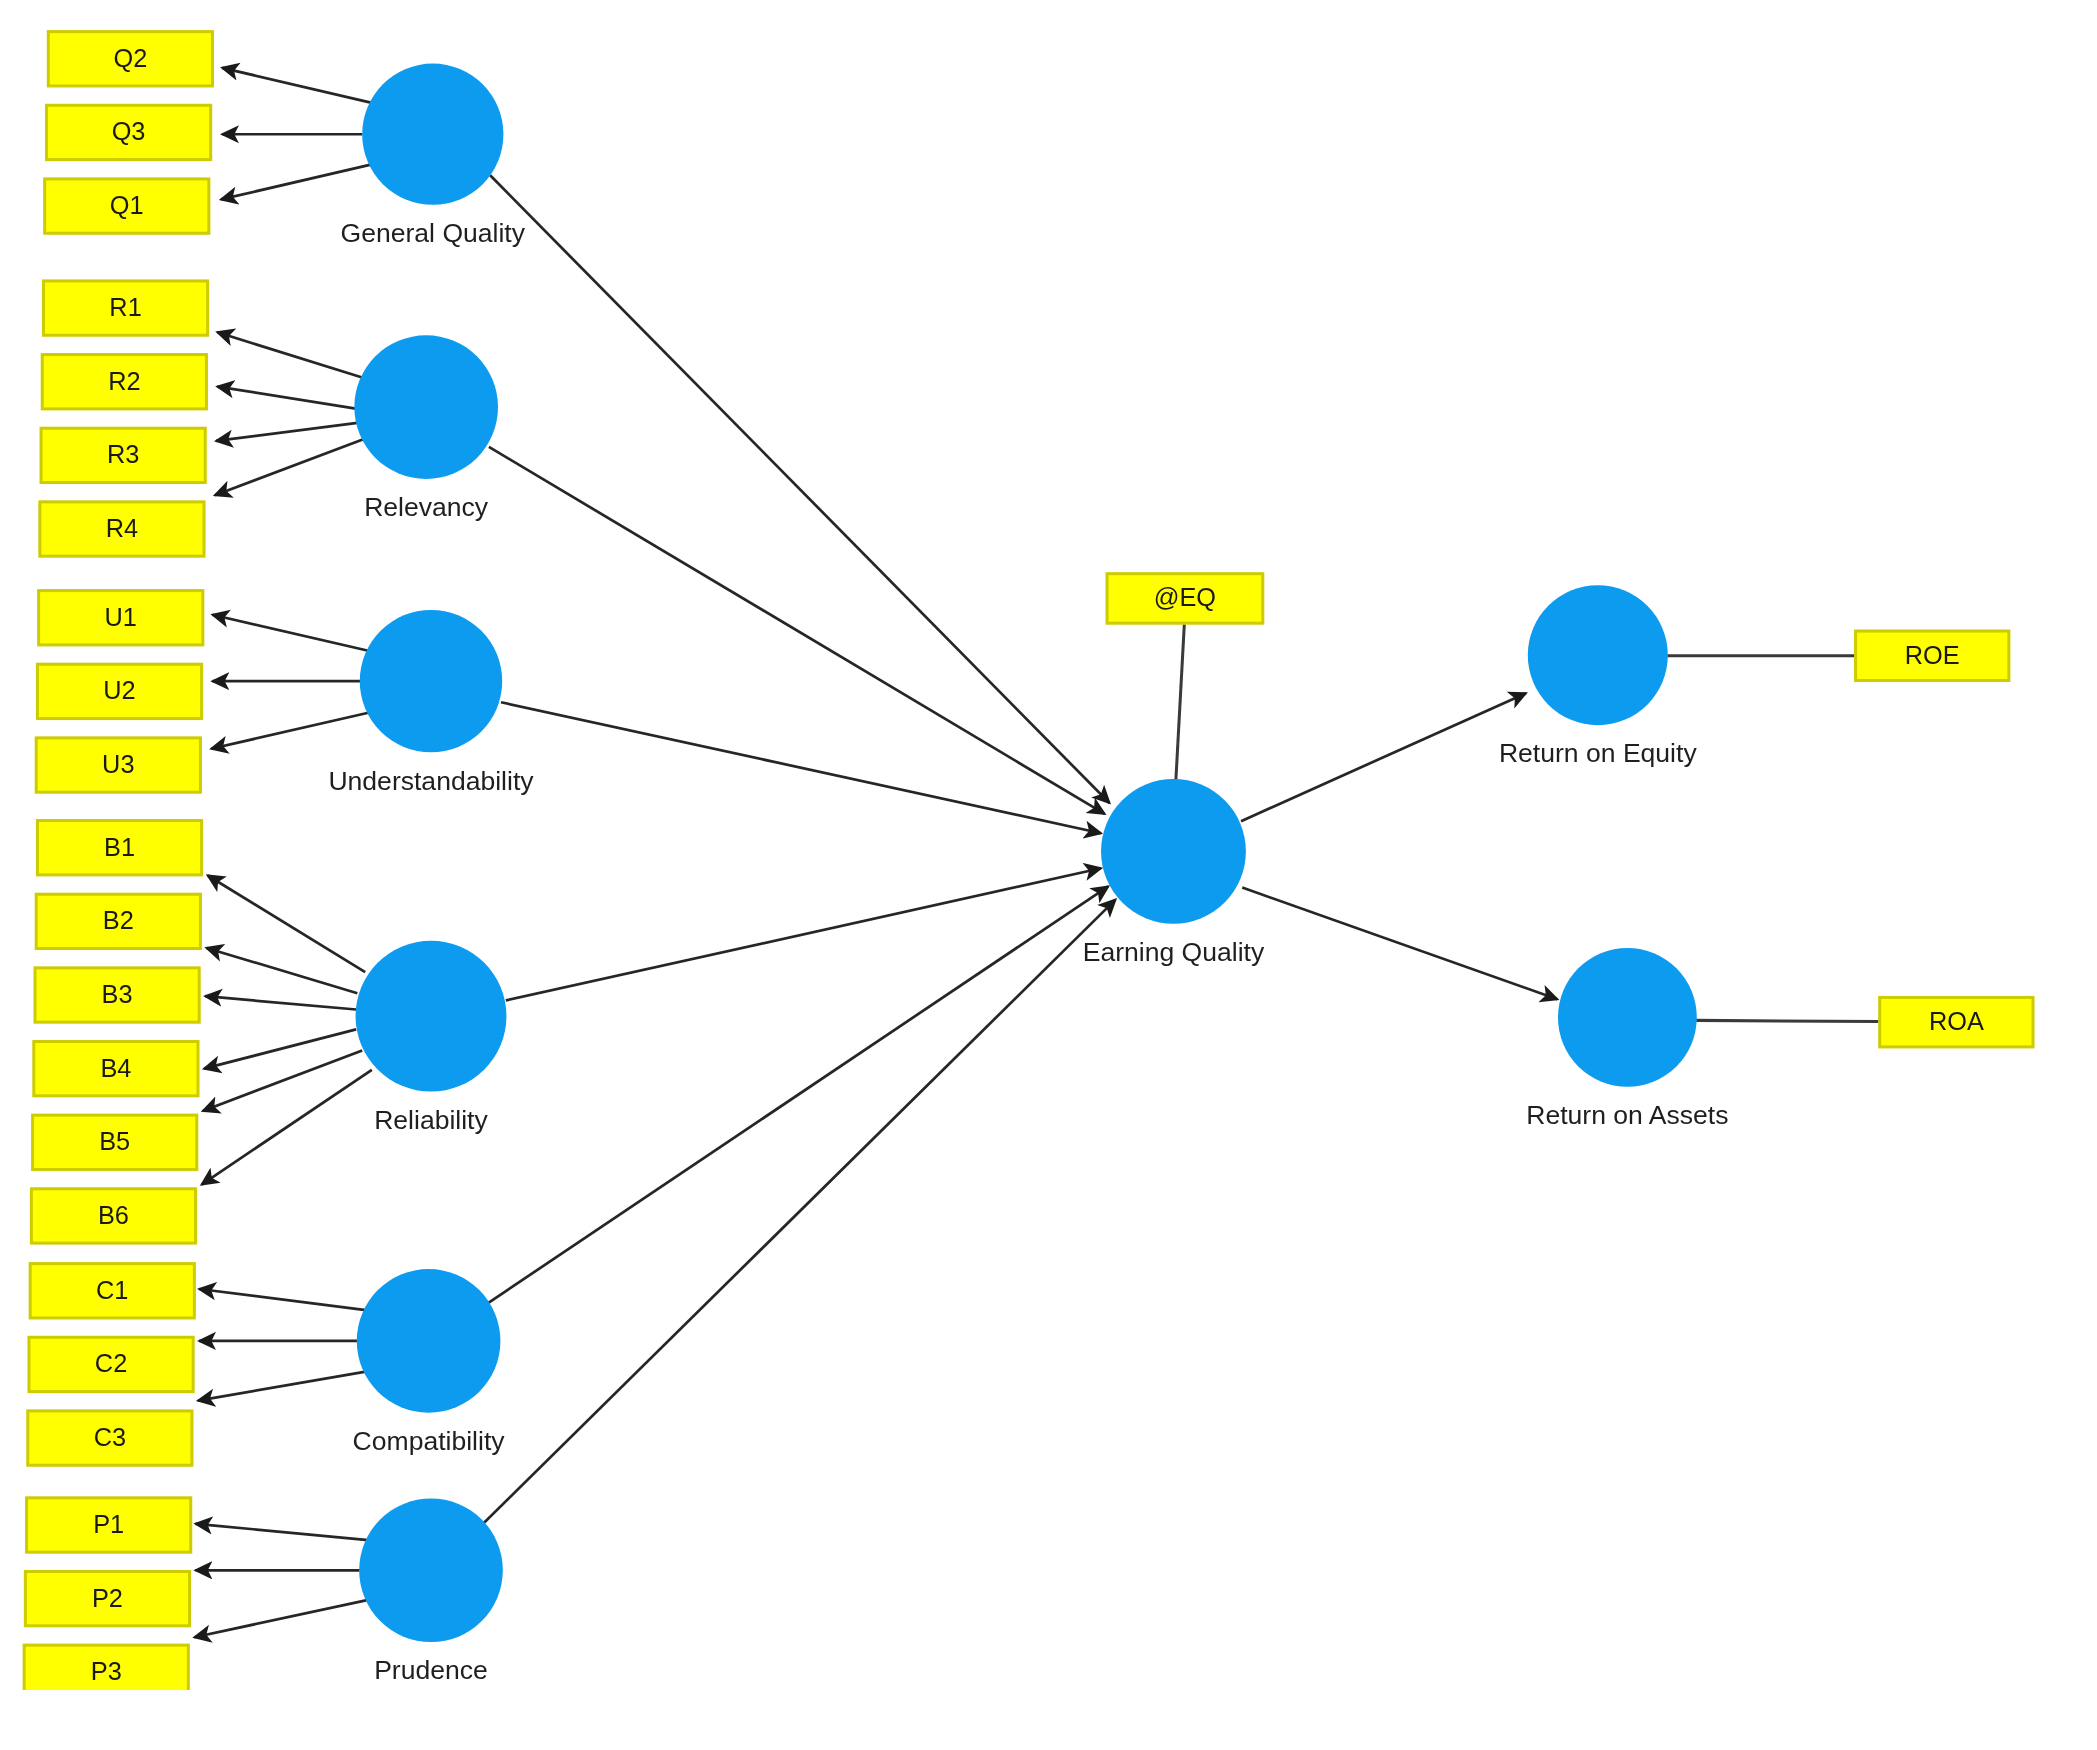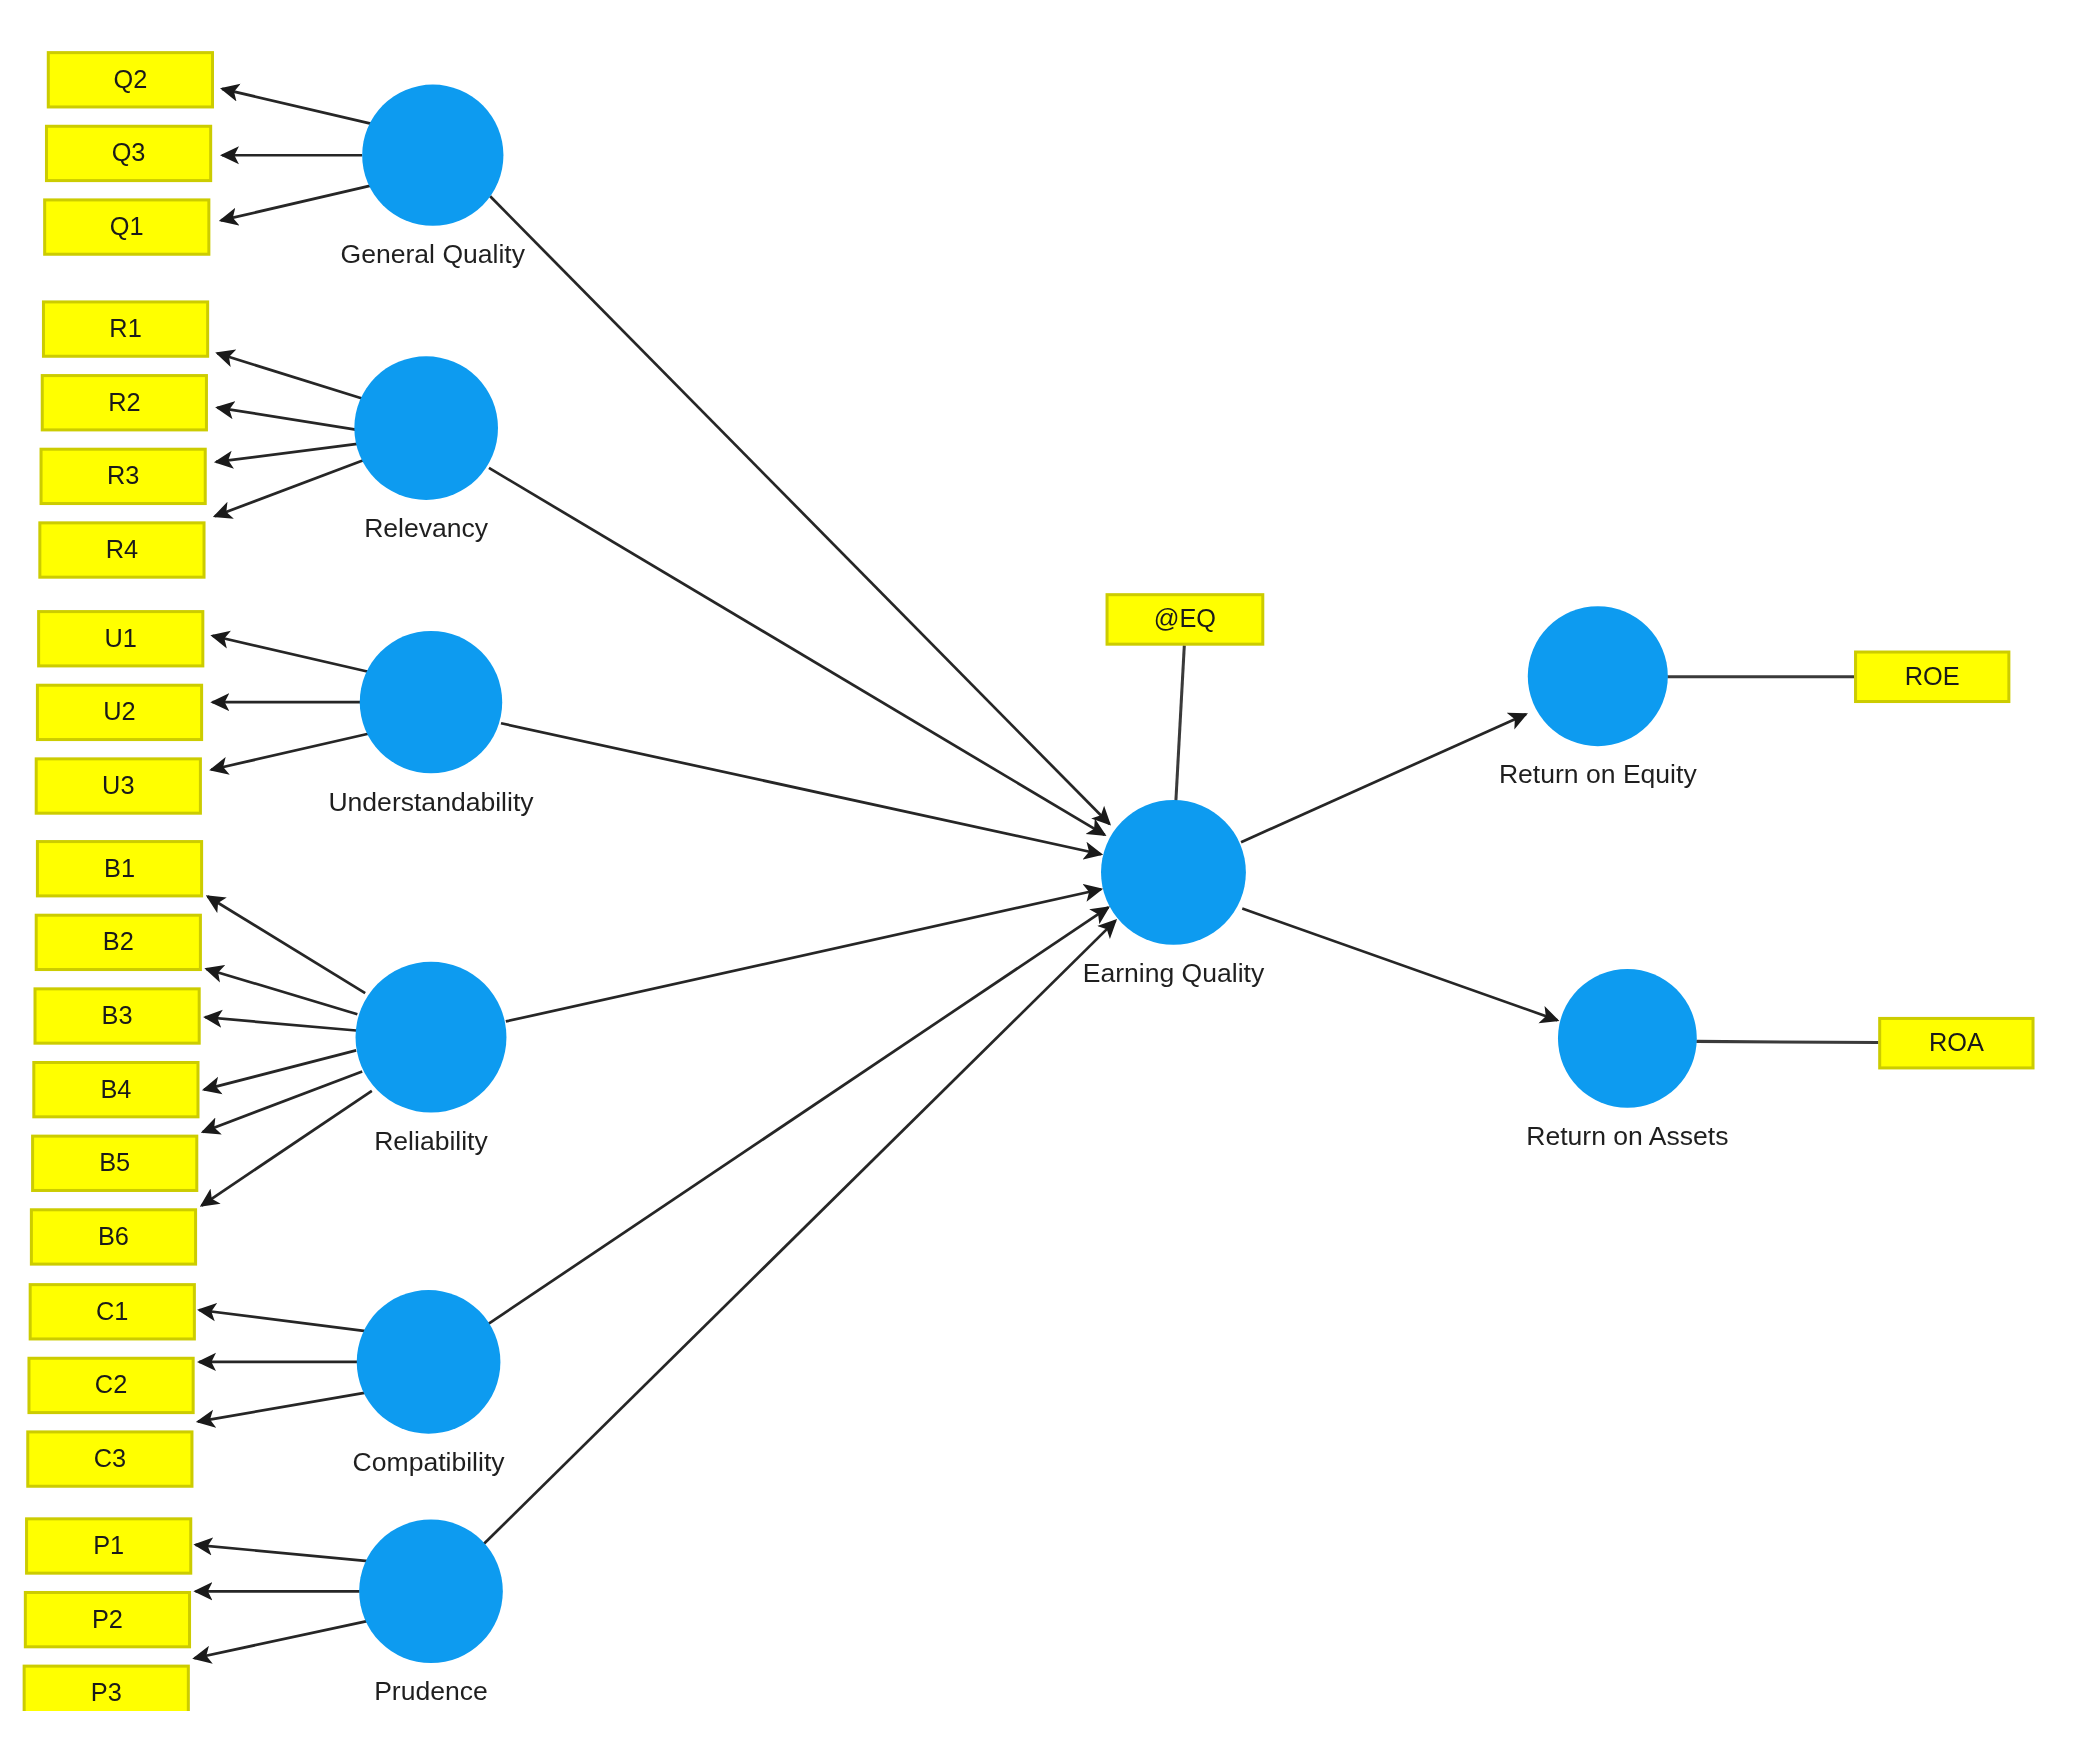--- a/index.html
+++ b/index.html
@@ -8,21 +8,20 @@
     padding: 0;
     background: #ffffff;
   }
   #stage {
     position: relative;
     width: 2097px;
     height: 1690px;
     background: #ffffff;
     overflow: hidden;
     font-family: "Liberation Sans", sans-serif;
-    margin-top: 21px;
   }
   #diagram-svg {
     position: absolute;
     top: 0;
     left: 0;
     width: 2097px;
     height: 1751px;
     display: block;
   }
   .indicator-box-rect {

